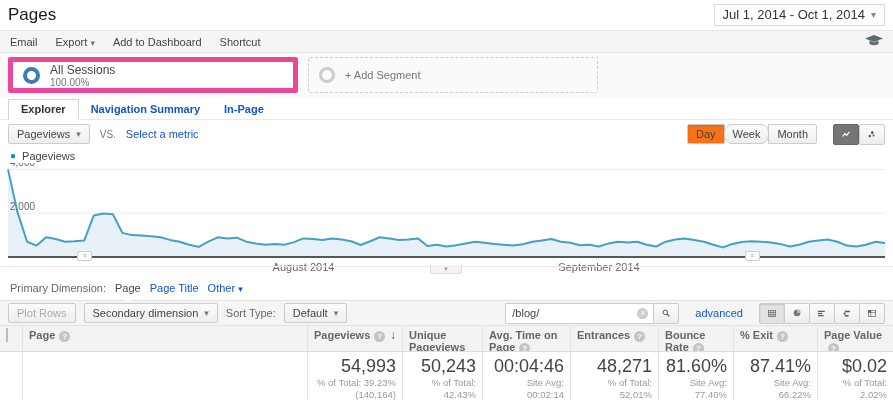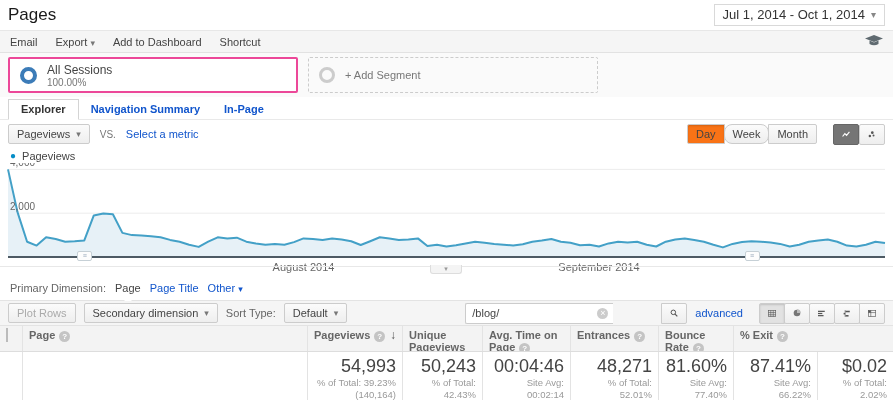--- a/index.html
+++ b/index.html
@@ -13,21 +13,21 @@
   .date-box .caret { color:#888; font-size:10px; }
 
   
   .toolbar { height:23px; background:#f5f5f5; border-top:1px solid #e7e7e7; border-bottom:1px solid #e2e2e2; display:flex; align-items:center; padding:0 10px; gap:18px; }
   .toolbar .titem { color:#444; cursor:pointer; }
   .toolbar .titem .caret { color:#777; font-size:9px; }
   .toolbar .spacer { flex:1; }
 
   
   .segments { height:44px; background:#fafafa; display:flex; align-items:center; padding:4px 8px; gap:10px; }
-  .seg-card { width:290px; height:36px; background:#fff; border:2px solid #ec4899; border-radius:2px; display:flex; align-items:center; padding:0 10px; gap:10px; cursor:pointer; }
+  .seg-card { width:290px; height:36px; background:#fff; border:5px solid #ec4899; border-radius:2px; display:flex; align-items:center; padding:0 10px; gap:10px; cursor:pointer; }
   .seg-ring { width:17px; height:17px; border:4px solid #3c7cb8; border-radius:50%; }
   .seg-text .l1 { font-size:12px; color:#444; }
   .seg-text .l2 { font-size:10px; color:#777; }
   .seg-card.add { border:1px dashed #ccc; background:#fafafa; color:#777; }
   .seg-ring.gray { border-color:#ccc; border-width:3px; width:16px; height:16px; }
 
   
   .tabs { height:23px; display:flex; align-items:flex-end; padding:0 8px; border-bottom:1px solid #e9e9e9; background:#fff; }
   .tab { padding:3px 12px 4px; cursor:pointer; }
   .tab.active { border:1px solid #d4d4d4; border-bottom:1px solid #fff; margin-bottom:-1px; background:#fff; font-weight:bold; color:#333; }
@@ -66,21 +66,21 @@
   .dim-opt { cursor:pointer; }
   .dim-opt.selected { color:#444; position:relative; }
   .dim-opt.selected::after { content:""; position:absolute; left:50%; margin-left:-4px; bottom:-7px; border-left:4px solid transparent; border-right:4px solid transparent; border-bottom:4px solid #fff; z-index:3; }
   .dim-opt.link .caret { font-size:9px; }
 
   
   .controls { height:26px; background:#f5f5f5; border-top:1px solid #e3e3e3; border-bottom:1px solid #e3e3e3; display:flex; align-items:center; padding:0 8px; gap:8px; }
   .btn.disabled { color:#aaa; cursor:default; }
   .sort-label { color:#666; }
   .controls .spacer { flex:1; }
-  .search-group { display:flex; align-items:flex-end;gap:48px; }
+  .search-group { display:flex; align-items:flex-end; }
   .search-input-wrap { position:relative; }
   .search-input { width:148px; height:21px; border:1px solid #ccc; border-right:none; border-radius:2px 0 0 2px; padding:0 20px 0 6px; font-size:11px; color:#444; font-family:"Liberation Sans",sans-serif; }
   .clear-ic { position:absolute; right:5px; top:5px; width:11px; height:11px; border-radius:50%; background:#ccc; color:#fff; font-size:9px; line-height:11px; text-align:center; cursor:pointer; }
   .search-btn { height:21px; width:26px; border-radius:0 2px 2px 0; justify-content:center; }
   .viewgroup { display:flex; margin-left:8px; }
   .viewgroup .icon-btn { margin-left:-1px; }
   .viewgroup .icon-btn:first-child { margin-left:0; border-radius:2px 0 0 2px; }
   .viewgroup .icon-btn:last-child { border-radius:0 2px 2px 0; }
   .viewgroup .icon-btn.active { background:#e2e2e2; box-shadow:inset 0 1px 2px rgba(0,0,0,.15); }
 
@@ -228,21 +228,21 @@
       <input class="search-input" type="text" value="/blog/" style="">
       <span class="clear-ic">×</span>
     </span>
     <span class="btn icon-btn search-btn">
       <svg width="12" height="12" viewBox="0 0 12 12">
         <circle cx="5" cy="5" r="3.4" fill="none" stroke="#555" stroke-width="1.5"></circle>
         <line x1="7.6" y1="7.6" x2="11" y2="11" stroke="#555" stroke-width="1.8"></line>
       </svg>
     </span>
   </span>
-  <span class="link" style="">advanced</span>
+  <span class="link" style="margin-left:8px;">advanced</span>
   <span class="viewgroup">
     <span class="btn icon-btn active">
       <svg width="13" height="11" viewBox="0 0 13 11">
         <rect x="0.5" y="0.5" width="12" height="10" fill="none" stroke="#555"></rect>
         <line x1="0.5" y1="4" x2="12.5" y2="4" stroke="#555"></line>
           <line x1="0.5" y1="7.5" x2="12.5" y2="7.5" stroke="#555"></line>
         <line x1="4.5" y1="0.5" x2="4.5" y2="10.5" stroke="#555"></line>
           <line x1="8.5" y1="0.5" x2="8.5" y2="10.5" stroke="#555"></line>
       </svg>
     </span>
@@ -294,20 +294,23 @@
     <span>Avg. Time on Page</span><span class="q">?</span>
   </div>
   <div class="cell th col-ent">
     <span>Entrances</span><span class="q">?</span>
   </div>
   <div class="cell th col-br">
     <span>Bounce Rate</span><span class="q">?</span>
   </div>
   <div class="cell th col-exit">
     <span>% Exit</span><span class="q">?</span>
+  </div>
+  <div class="cell th col-val">
+    <span>Page Value</span><span class="q">?</span>
   </div>
 </div>
 
 <div class="tbl-totals">
   <div class="cell col-cb"></div>
   <div class="cell col-page"></div>
   <div class="cell tot col-pv">
     <div class="main">54,993</div>
     <div class="sub">% of Total: 39.23%</div>
     <div class="sub">(140,164)</div>

